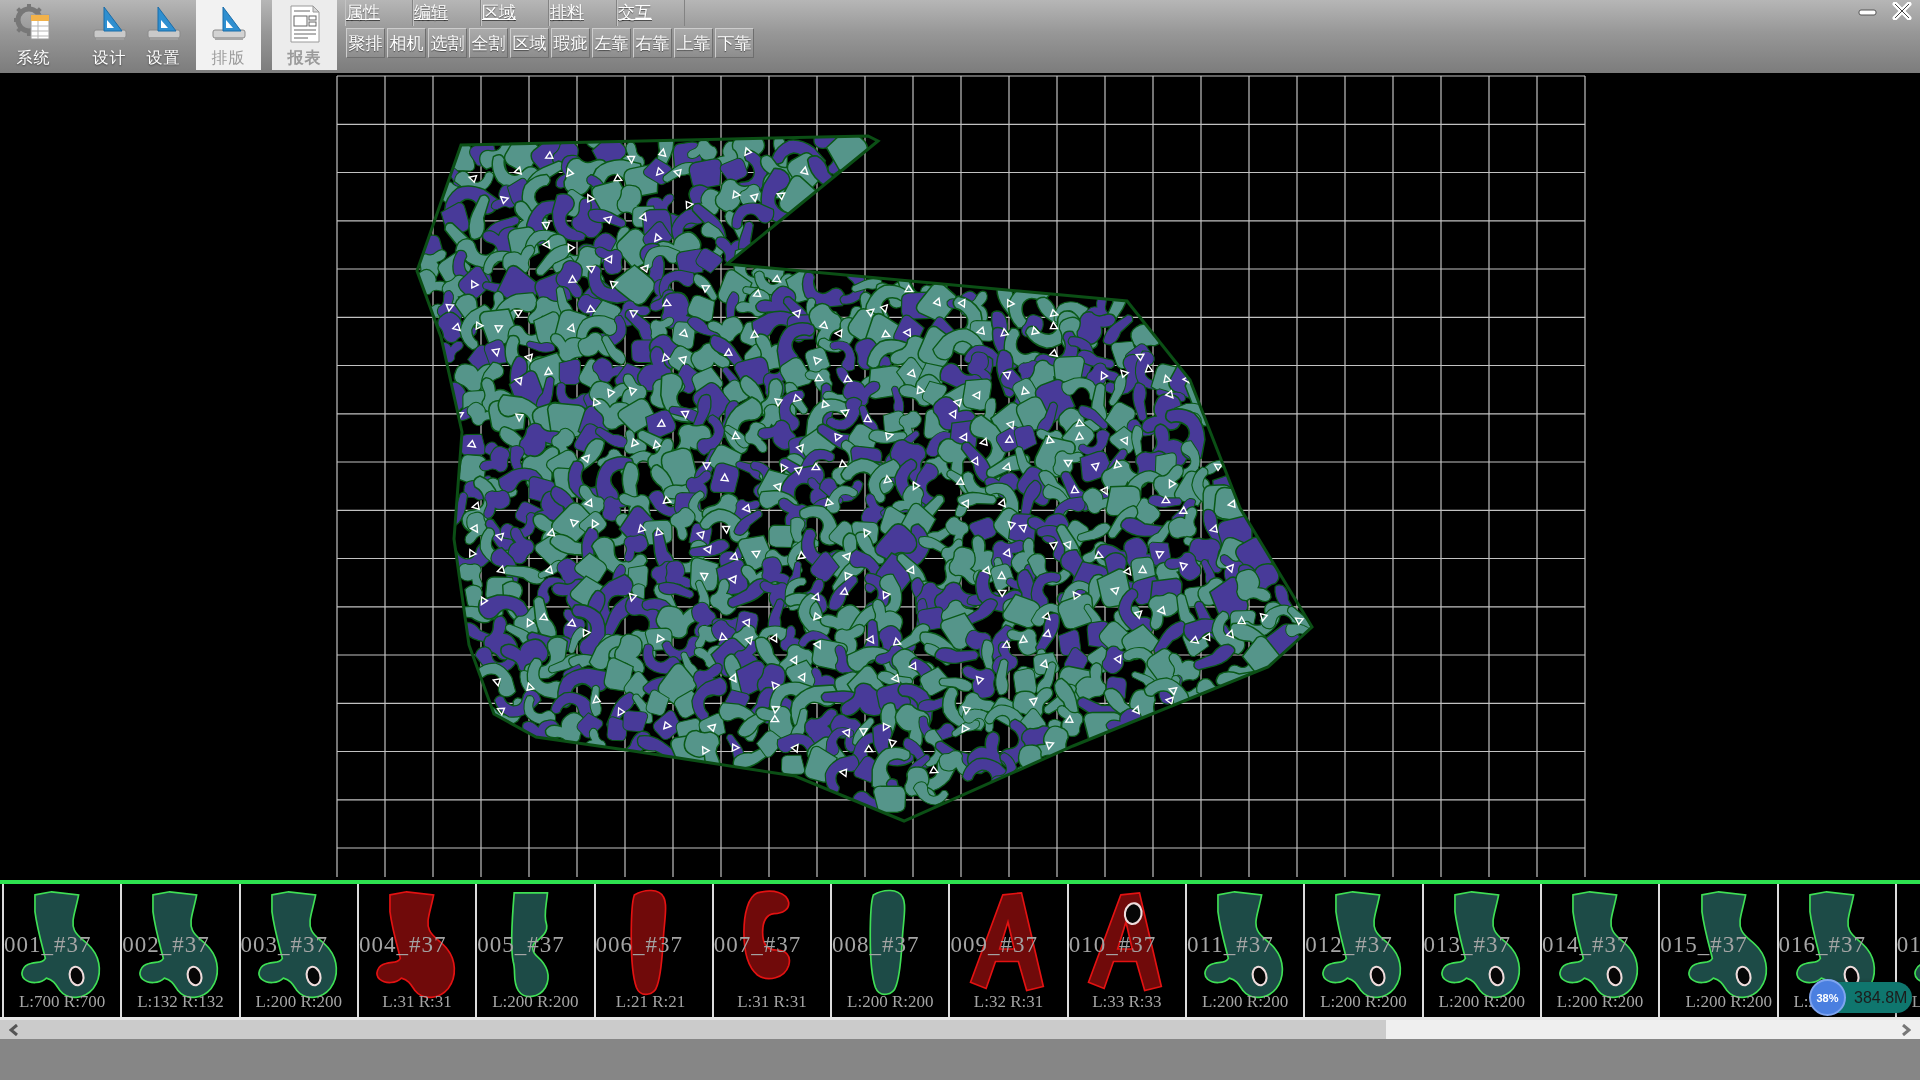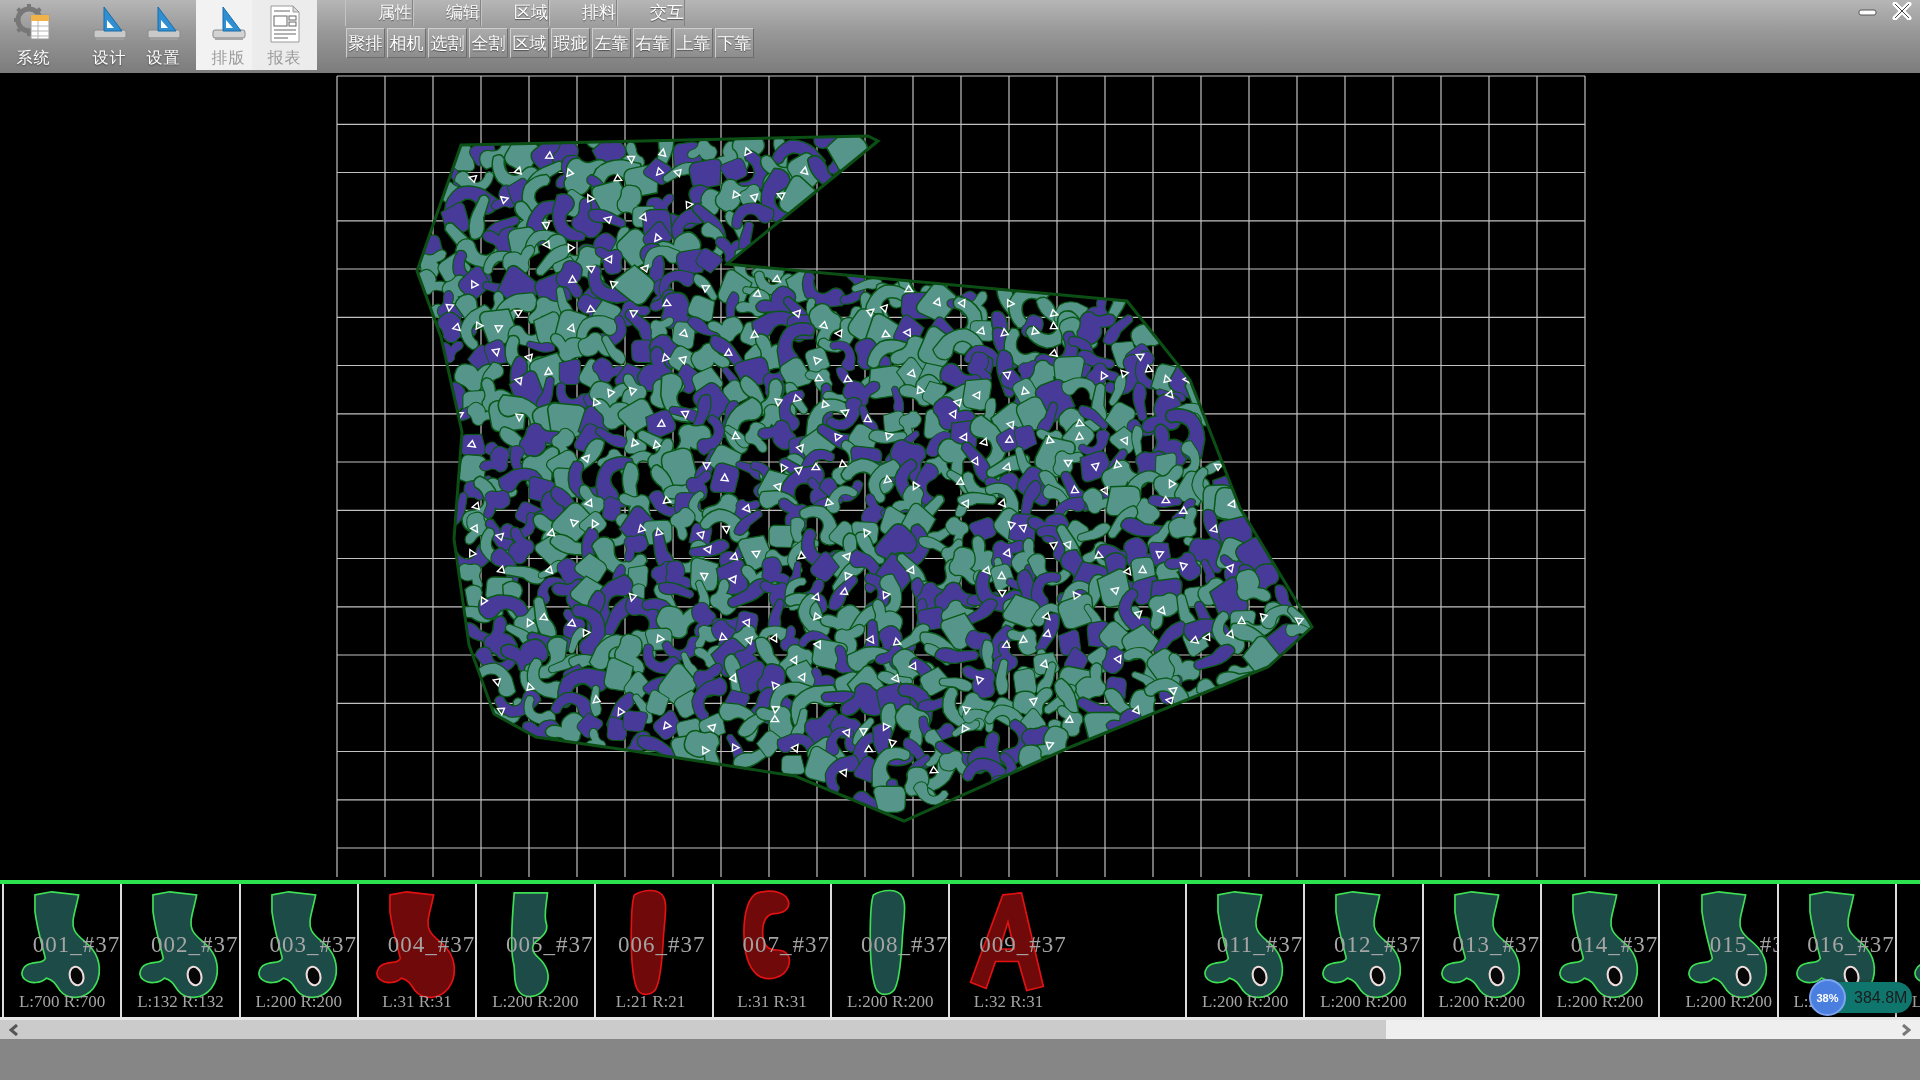--- a/index.html
+++ b/index.html
@@ -10,43 +10,43 @@
   #toolbar{position:absolute;left:0;top:0;width:1920px;height:73px;
            background:linear-gradient(180deg,#b6b6b6 0%,#979797 45%,#7c7c7c 100%);}
   .bigbtn{position:absolute;top:0;height:70px;width:65px;text-align:center;cursor:default;}
   .bigbtn.selected{background:#f2f2f2;}
   .bigbtn .bicon{position:absolute;left:50%;top:4px;transform:translateX(-50%);width:40px;height:40px;}
   .bigbtn .blabel{position:absolute;left:0;right:0;top:48px;font-size:16px;color:#fff;
                   text-shadow:0 1px 2px rgba(0,0,0,.45);letter-spacing:1px;}
   .bigbtn.lightbg .blabel{color:#9b9b9b;text-shadow:none;}
 
   #menubar{position:absolute;left:345px;top:0;height:26px;display:flex;}
-  .menuitem{width:66px;height:26px;line-height:26px;text-align:right;color:#fff;font-size:17px;
-            text-shadow:0 1px 1px rgba(0,0,0,.5);border-left:1px solid #c4c4c4;border-right:1px solid #838383;}
+  .menuitem{width:66px;height:26px;line-height:26px;text-align:left;color:#fff;font-size:17px;
+            text-shadow:0 1px 1px rgba(0,0,0,.5);border-left:1px solid #c4c4c4;border-right:1px solid #838383;text-decoration:underline;}
   #actionbar{position:absolute;left:346px;top:28px;height:31px;display:flex;gap:2px;}
   .actbtn{width:39px;height:30px;line-height:30px;text-align:center;color:#fff;font-size:17px;
           text-shadow:0 1px 1px rgba(0,0,0,.5);
           background:linear-gradient(180deg,#ababab,#8d8d8d);
           border:1px solid;border-color:#cdcdcd #6e6e6e #6e6e6e #cdcdcd;box-sizing:border-box;}
   #wincontrols{position:absolute;right:4px;top:2px;height:22px;display:flex;gap:5px;}
   .winbtn{width:29px;height:21px;display:flex;align-items:center;justify-content:center;}
 
   
   #canvas{position:absolute;left:0;top:73px;width:1920px;height:807px;background:#000;}
   #canvas svg{position:absolute;left:0;top:0;}
 
   
   #panel{position:absolute;left:0;top:880px;width:1920px;height:140px;background:#000;}
   #panel .greenline{position:absolute;left:0;top:0;width:1920px;height:4px;background:#2de24f;}
   #cells{position:absolute;left:0;top:4px;height:133px;width:1920px;}
   .cell{position:absolute;top:0;height:133px;background:#000;border-left:2px solid #dcdcdc;
         box-sizing:border-box;overflow:hidden;}
   .cell:first-child{border-left:2px solid #dcdcdc;}
   .cell svg{position:absolute;left:50%;top:2px;transform:translateX(-50%);}
-  .cell .cid{position:absolute;left:0;right:0;top:48px;text-align:right;
+  .cell .cid{position:absolute;left:0;right:0;top:48px;text-align:left;
              font-family:"Liberation Serif",serif;font-size:23px;letter-spacing:1px;}
   .cell .clr{position:absolute;left:0;right:0;bottom:5px;text-align:center;
              font-family:"Liberation Serif",serif;font-size:17px;}
   .lab-gray{color:#a5a5a5;}
   .lab-green{color:#a3a3a3;}
   #panelbottom{position:absolute;left:0;top:137px;width:1920px;height:3px;background:#e6e6e6;}
 
   
   #badge{position:absolute;left:1812px;top:982px;width:100px;height:31px;background:#0f766e;
          border-radius:16px;box-shadow:0 1px 4px rgba(0,0,0,.4);}
@@ -110,21 +110,21 @@
         </div>
         <div class="bigbtn selected lightbg" style="left: 196px;">
           <div class="bicon"><svg viewBox="0 0 40 40">
               <rect x="4" y="26" width="32" height="8" rx="2" fill="#d3d3d3" stroke="#8a8a8a"></rect>
               <rect x="6" y="33" width="28" height="3" fill="#a8a8a8"></rect>
               <path d="M14,3 L14,27 L32,27 Z" fill="#2f8fd0" stroke="#1b6ca8"></path>
               <path d="M17,16 L17,24 L24,24 Z" fill="#fff"></path>
             </svg></div>
           <div class="blabel">排版</div>
         </div>
-        <div class="bigbtn lightbg" style="background: rgb(236, 236, 236); left: 252px;">
+        <div class="bigbtn lightbg" style="background: rgb(236, 236, 236); left: 272px; font-weight: bold;">
           <div class="bicon"><svg viewBox="0 0 40 40">
               <path d="M6,2 L28,2 L34,8 L34,38 L6,38 Z" fill="#fff" stroke="#9a9a9a"></path>
               <path d="M28,2 L28,8 L34,8 Z" fill="#d8d8d8" stroke="#9a9a9a"></path>
               <rect x="9" y="12" width="13" height="10" fill="none" stroke="#666"></rect>
               <rect x="24" y="12" width="7" height="4" fill="none" stroke="#666"></rect>
               <rect x="24" y="18" width="7" height="4" fill="none" stroke="#666"></rect>
               <path d="M9,7 h16 M9,26 h22 M9,30 h22 M9,34 h14" stroke="#666" fill="none"></path>
             </svg></div>
           <div class="blabel">报表</div>
         </div>
@@ -1304,20 +1304,28 @@
           <div class="cid lab-gray">008_#37</div>
           <div class="clr lab-gray">L:200 R:200</div>
         </div>
         <div class="cell" style="left: 948.4px; width: 118.3px;">
           <svg width="104" height="126" viewBox="0 0 100 120">
             <path d="M44,8 L62,6 L83,96 L67,100 L59,72 L37,72 L28,98 L13,92 Z M41,60 L55,60 L49,34 Z" fill-rule="evenodd" fill="#700a0a" stroke="#e31212" stroke-width="1.6"></path>
           </svg>
           <div class="cid lab-green">009_#37</div>
           <div class="clr lab-green">L:32 R:31</div>
         </div>
+        <div class="cell" style="left: 1066.7px; width: 118.3px;">
+          <svg width="104" height="126" viewBox="0 0 100 120">
+            <path d="M44,8 L62,6 L83,96 L67,100 L59,72 L37,72 L28,98 L13,92 Z M41,60 L55,60 L49,34 Z" fill-rule="evenodd" fill="#700a0a" stroke="#e31212" stroke-width="1.6"></path>
+            <ellipse cx="56" cy="26" rx="8" ry="10" transform="rotate(10 56 26)" fill="#060606" stroke="#eedcdc" stroke-width="2"></ellipse>
+          </svg>
+          <div class="cid lab-green">010_#37</div>
+          <div class="clr lab-green">L:33 R:33</div>
+        </div>
         <div class="cell" style="left: 1185px; width: 118.3px;">
           <svg width="104" height="126" viewBox="0 0 100 120">
             <path d="M24,8 L40,5 L66,8 C63,24 58,34 62,42 C65,49 73,52 79,60 C87,70 89,86 80,98 C72,108 56,110 48,100 C44,94 42,90 35,88 C30,93 20,94 14,89 C9,84 12,76 20,74 C27,72 31,74 34,69 C31,57 26,40 24,24 Z" fill="#1d4b47" stroke="#3fdf55" stroke-width="1.6"></path>
             <ellipse cx="64" cy="86" rx="6.5" ry="9" transform="rotate(-15 64 86)" fill="#060606" stroke="#eedcdc" stroke-width="2"></ellipse>
           </svg>
           <div class="cid lab-gray">011_#37</div>
           <div class="clr lab-gray">L:200 R:200</div>
         </div>
         <div class="cell" style="left: 1303.3px; width: 118.3px;">
           <svg width="104" height="126" viewBox="0 0 100 120">

